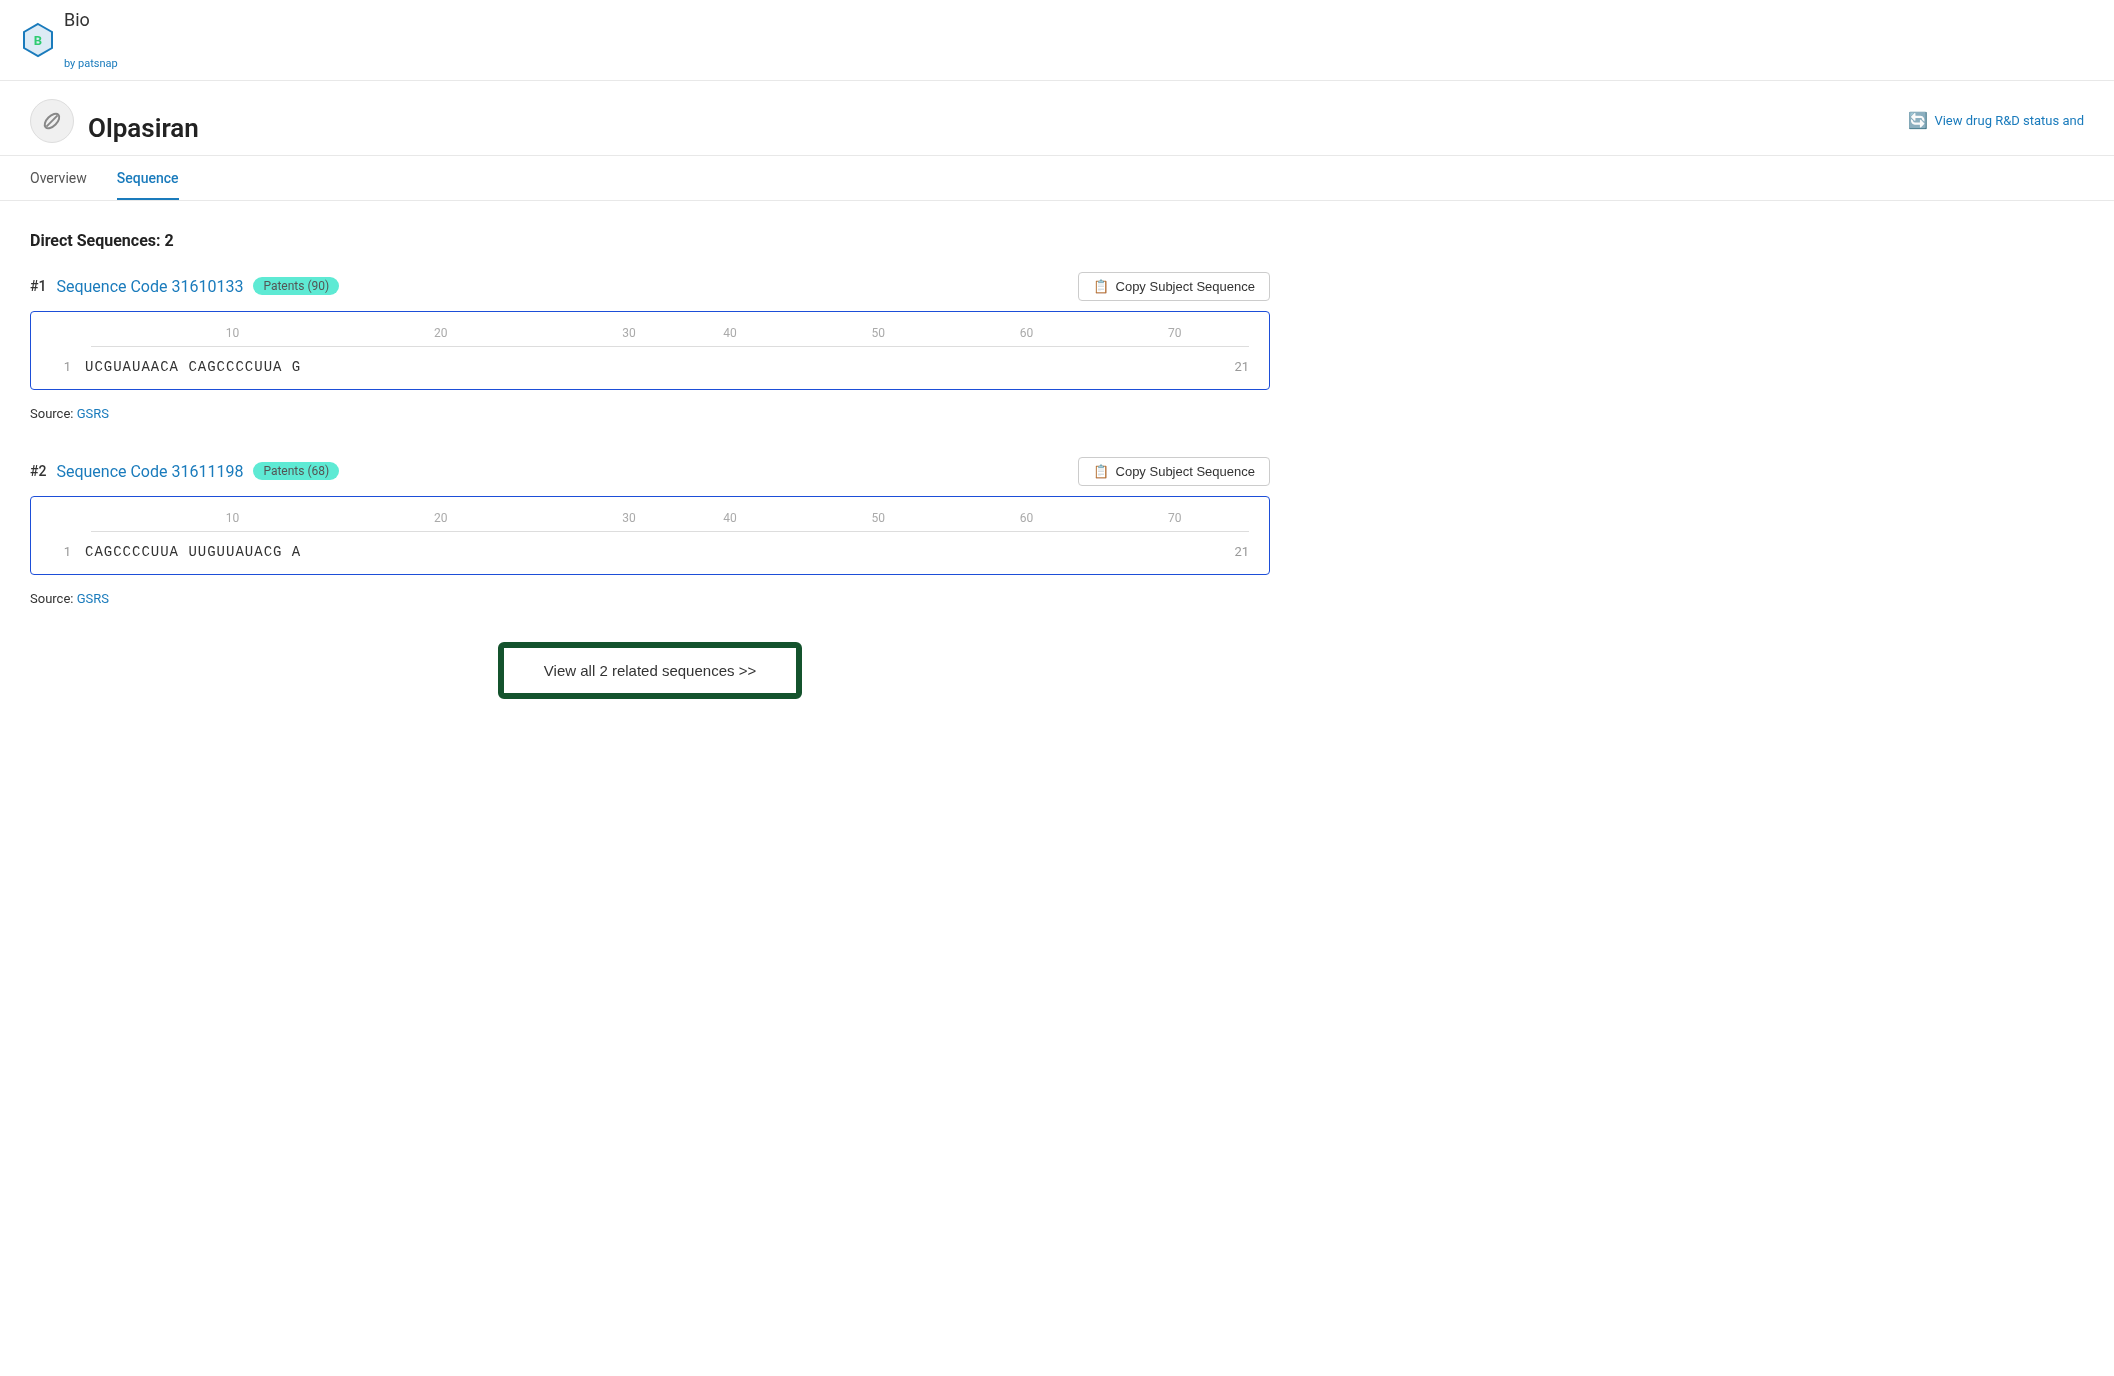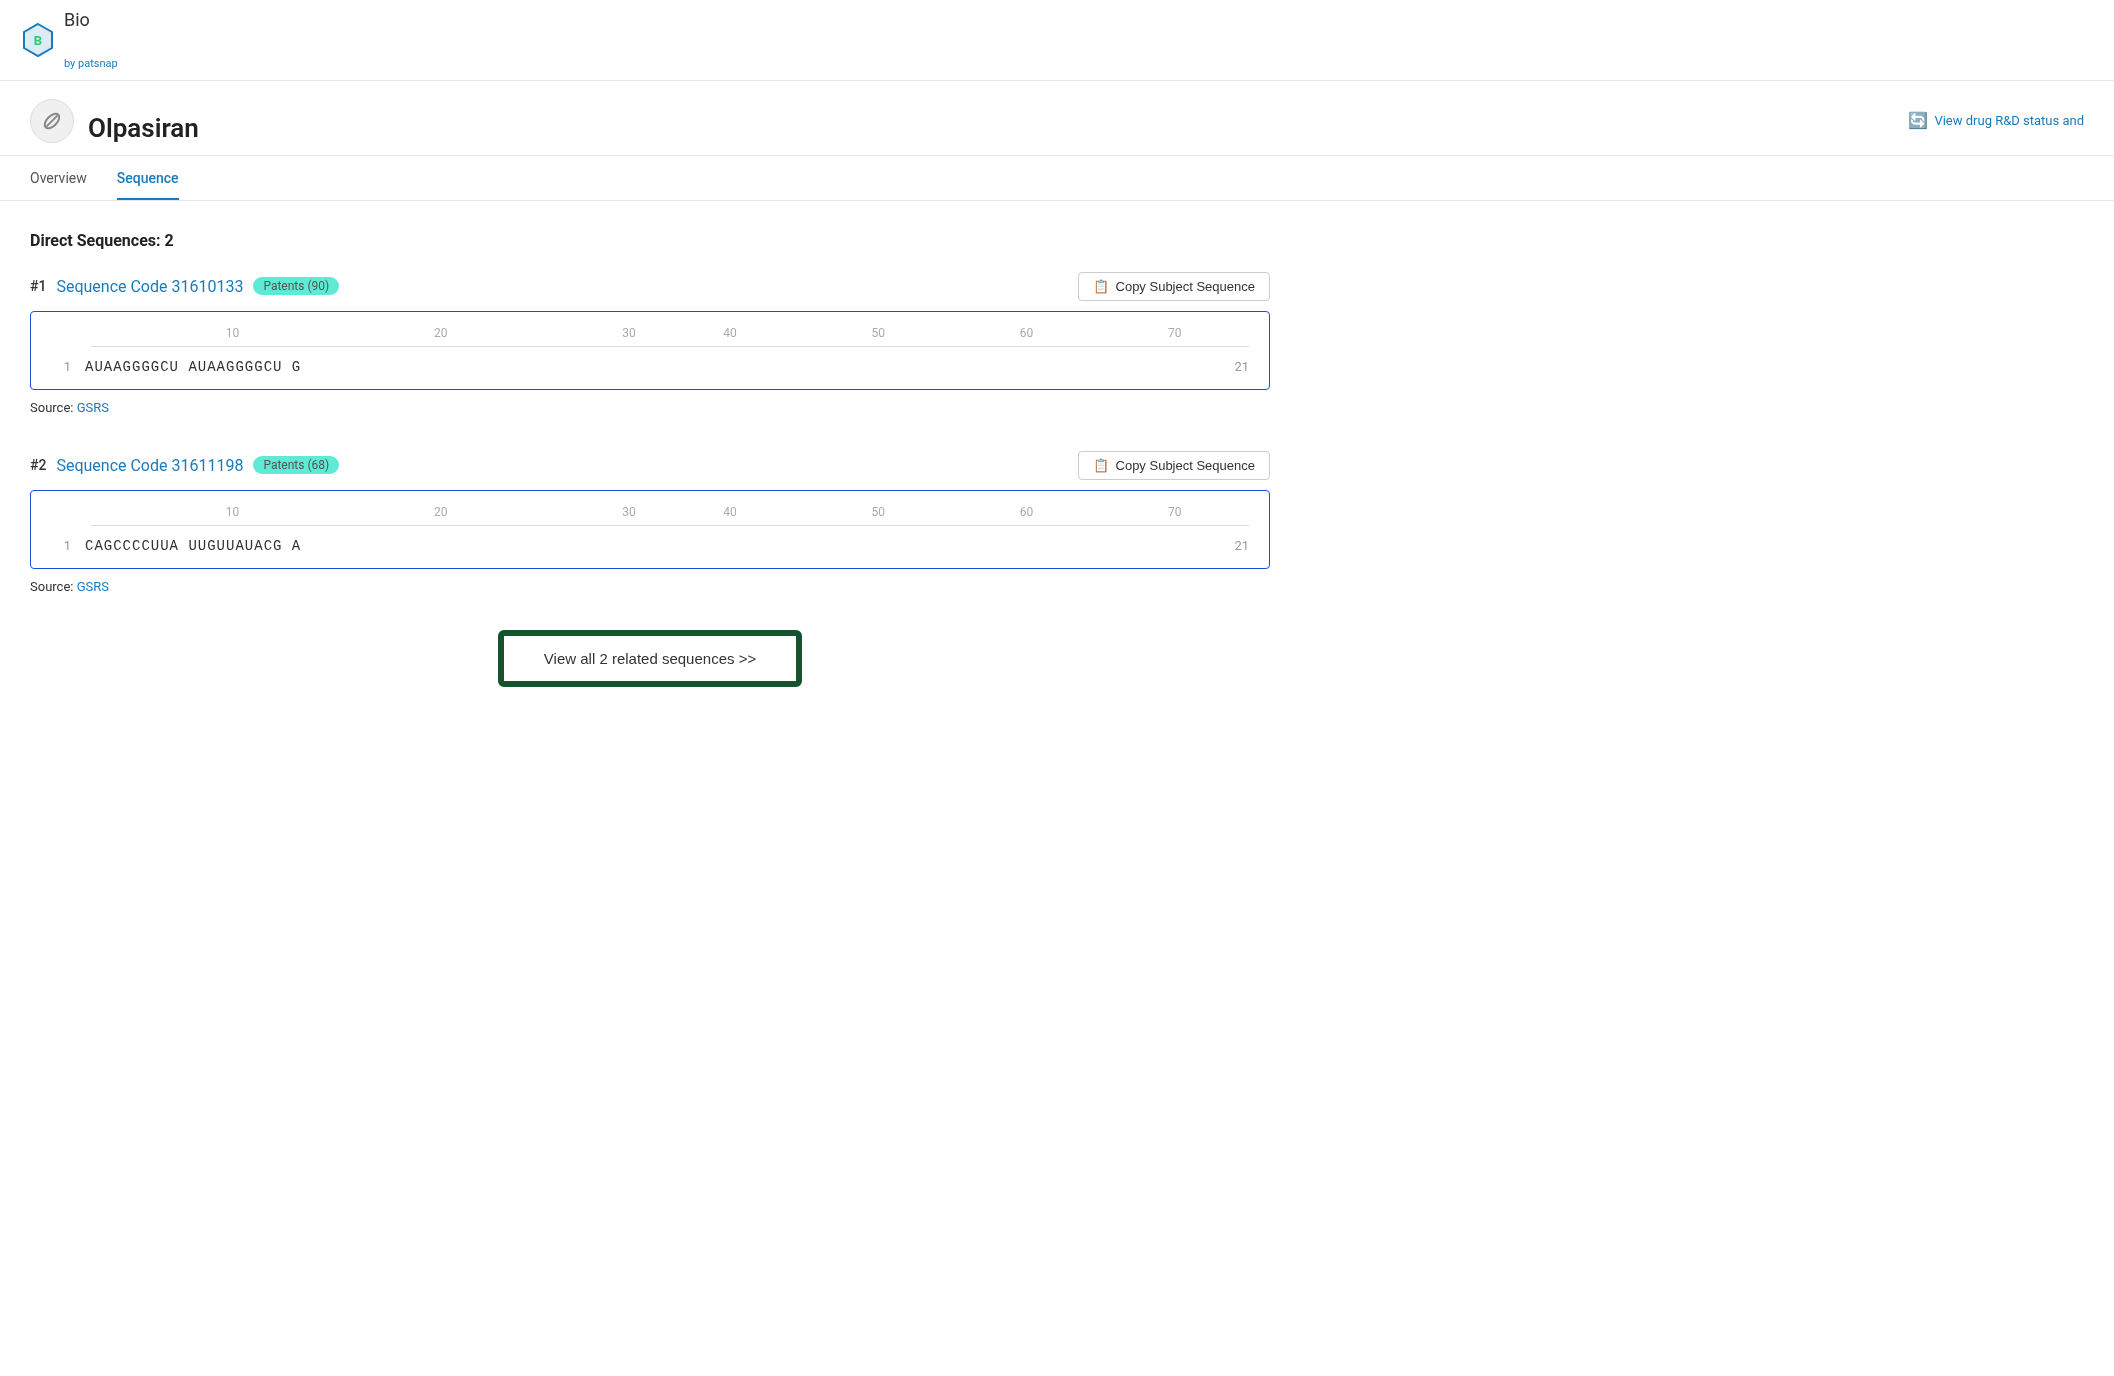--- a/index.html
+++ b/index.html
@@ -42,21 +42,21 @@
     .copy-btn { display: flex; align-items: center; gap: 6px; padding: 6px 14px; border: 1px solid #ccc; border-radius: 4px; background: #fff; font-size: 13px; color: #333; cursor: pointer; }
 
     
     .sequence-box { border: 1px solid #1d4ed8; border-radius: 4px; padding: 14px 20px; background: #fff; margin-bottom: 10px; }
     .seq-data-row { display: flex; align-items: baseline; gap: 14px; padding-top: 10px; }
     .seq-line-num { font-size: 13px; color: #999; min-width: 20px; text-align: right; }
     .seq-chars { font-family: 'Courier New', Courier, monospace; font-size: 14px; color: #333; letter-spacing: 1px; flex: 1; }
     .seq-end-num { font-size: 13px; color: #999; margin-left: auto; }
 
     
-    .source-line { font-size: 13px; color: #333; margin-top: 4px; }
+    .source-line { font-size: 13px; color: #333; margin-top: 16px; }
     .source-link { color: #1a7bbc; cursor: pointer; }
 
     
     .view-all-container { display: flex; justify-content: center; margin-top: 30px; }
     .view-all-btn { padding: 14px 40px; border: 6px solid #14532d; border-radius: 6px; background: #fff; font-size: 15px; color: #333; cursor: pointer; font-weight: 400; }
   </style>
 </head>
 <body>
 
 <div class="top-bar">
@@ -121,21 +121,21 @@
           <div style="flex:1; text-align:right; padding-right: 40px; font-size:12px; color:#aaa;">20</div>
           <div style="flex:1; text-align:right; padding-right: 20px; font-size:12px; color:#aaa;">30</div>
           <div style="flex:1; text-align:center; font-size:12px; color:#aaa;">40</div>
           <div style="flex:1; text-align:center; font-size:12px; color:#aaa;">50</div>
           <div style="flex:1; text-align:center; font-size:12px; color:#aaa;">60</div>
           <div style="flex:1; text-align:center; font-size:12px; color:#aaa;">70</div>
         </div>
       </div>
       <div class="seq-data-row">
         <span class="seq-line-num">1</span>
-        <span class="seq-chars">AUAAGGGGCU  AUAAGGGGCU G</span>
+        <span class="seq-chars">UCGUAUAACA  CAGCCCCUUA G</span>
         <span class="seq-end-num">21</span>
       </div>
     </div>
     <div class="source-line">
       <span>Source:</span>
       <a class="source-link">GSRS</a>
     </div>
   </div>
 
   <div class="sequence-entry">

